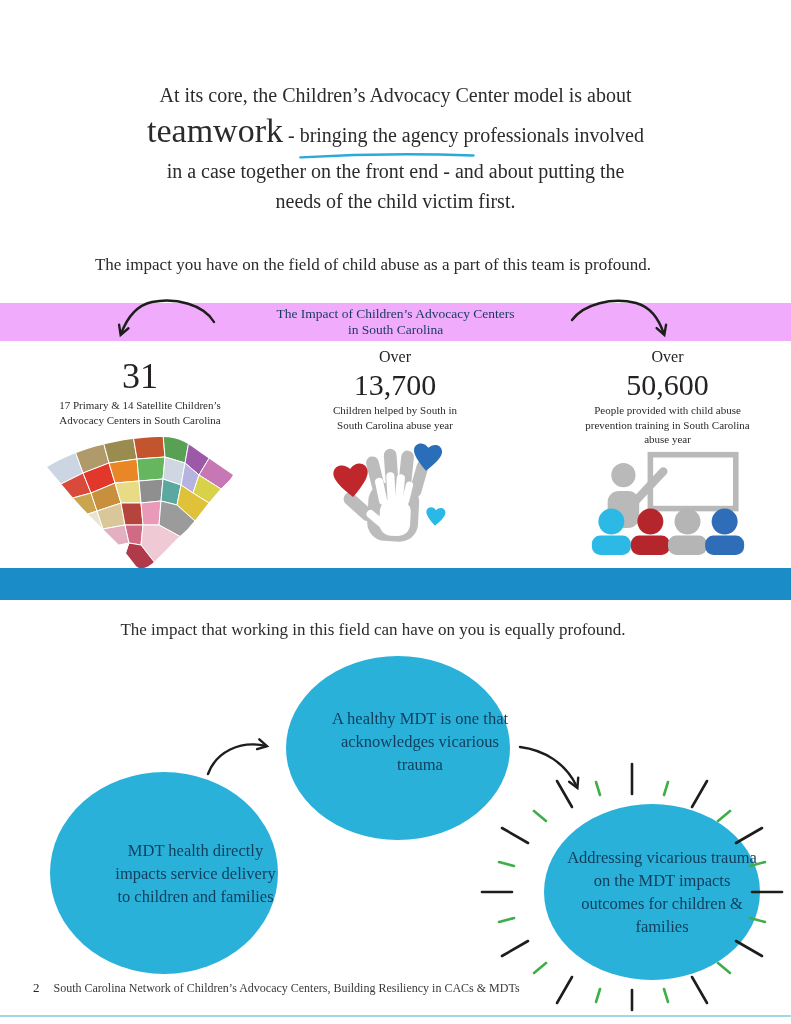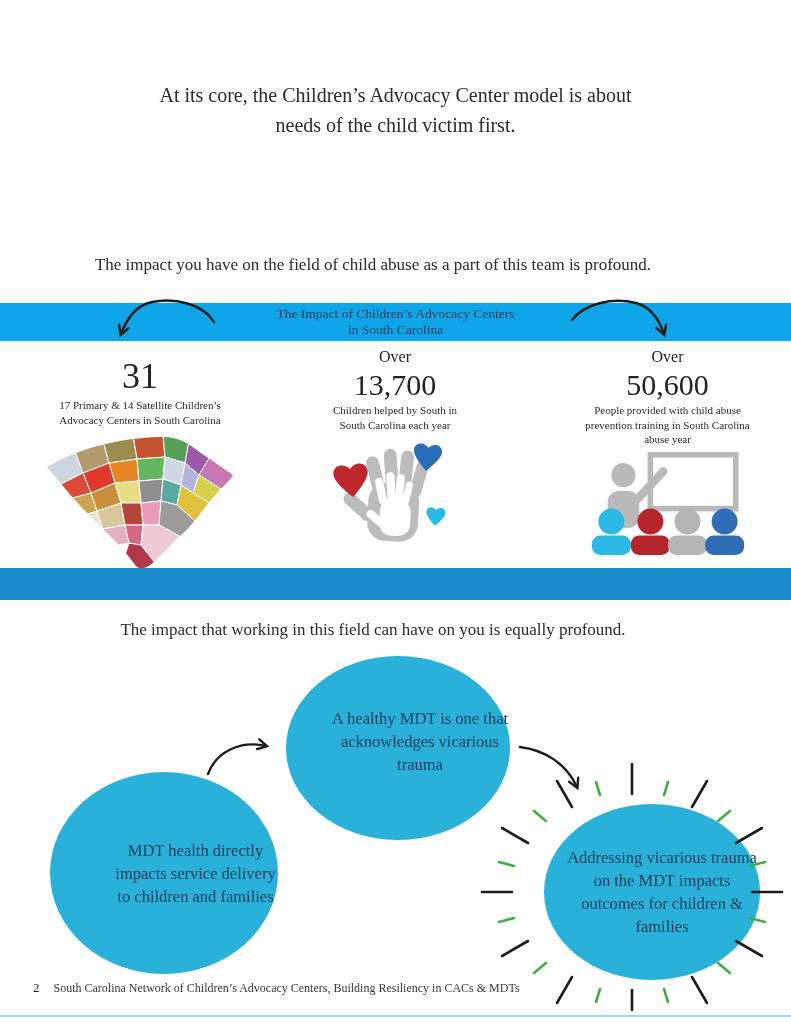--- a/index.html
+++ b/index.html
@@ -12,21 +12,21 @@
   .intro-line2{line-height:42px;}
   .teamwork{font-size:34px;}
   .swoosh-wrap{position:relative;display:inline-block;}
   .swoosh-wrap svg{position:absolute;left:-2px;bottom:-4px;width:112%;height:9px;}
 
   .statement{position:absolute;left:0;width:746px;text-align:center;font-size:17px;color:#2b2b2b;}
   .statement-1{top:255px;}
   .statement-2{top:620px;}
 
   
-  .banner{position:absolute;top:303px;left:0;width:791px;height:38px;background:#0ea5e9;
+  .banner{position:absolute;top:303px;left:0;width:791px;height:38px;background:#f0abfc;
           display:flex;flex-direction:column;justify-content:center;text-align:center;}
   .banner div{font-size:13.5px;line-height:16px;color:#17395c;}
 
   
   .stat{position:absolute;text-align:center;margin-top:6px;}
   .stat-left{left:30px;top:348px;width:220px;}
   .stat-mid{left:295px;top:341px;width:200px;}
   .stat-right{left:560px;top:341px;width:215px;}
   .stat-over{font-size:16px;line-height:20px;}
   .stat-value{font-size:30px;line-height:36px;}
@@ -57,20 +57,26 @@
   .footer-text{font-size:12px;color:#3a3a3a;}
   .bottom-rule{position:absolute;top:1015px;left:0;width:791px;height:2px;background:#9fd6e9;}
 </style>
 </head>
 <body>
 
 <div class="page">
 
   <section class="intro">
     <div class="intro-line">At its core, the Children’s Advocacy Center model is about</div>
+    <div class="intro-line intro-line2">
+      <span class="teamwork">teamwork</span><span> - </span><span class="swoosh-wrap"><span>bringing the agency</span><svg viewBox="0 0 120 10" preserveAspectRatio="none">
+            <path d="M2,7 Q60,1.5 118,5" stroke="#2aa9dc" stroke-width="2.6" fill="none" stroke-linecap="round"></path>
+          </svg></span><span> professionals involved</span>
+    </div>
+    <div class="intro-line">in a case together on the front end - and about putting the</div>
     <div class="intro-line">needs of the child victim first.</div>
   </section>
 
   <div class="statement statement-1">The impact you have on the field of child abuse as a part of this team is profound.</div>
 
   <div class="banner">
     <div>The Impact of Children’s Advocacy Centers</div>
     <div>in South Carolina</div>
   </div>
 
@@ -119,21 +125,21 @@
         <polygon points="94,112 106,114 120,132 112,140 98,136 90,124" fill="#b03a4a"></polygon>
       </g>
     </svg>
   </div>
 
   <div class="stat stat-mid">
     <div class="stat-over">Over</div>
     <div class="stat-value">13,700</div>
     <div class="stat-desc">
       <span>Children helped by South in</span><br>
-      <span>South Carolina each year</span>
+      <span>South Carolina abuse year</span>
     </div>
     <svg class="stat-icon" width="140" height="118" viewBox="0 0 150 130">
       <g fill="#bcbcbc">
         <rect x="47" y="22" width="14" height="46" rx="7" transform="rotate(-14 54 45)"></rect>
         <rect x="64" y="14" width="14" height="52" rx="7" transform="rotate(-4 71 40)"></rect>
         <rect x="80" y="16" width="14" height="50" rx="7" transform="rotate(6 87 41)"></rect>
         <rect x="95" y="26" width="13" height="42" rx="6.5" transform="rotate(16 101 47)"></rect>
         <rect x="28" y="58" width="14" height="40" rx="7" transform="rotate(-48 35 78)"></rect>
         <rect x="45" y="52" width="56" height="64" rx="20" transform="rotate(3 73 84)"></rect>
       </g>

